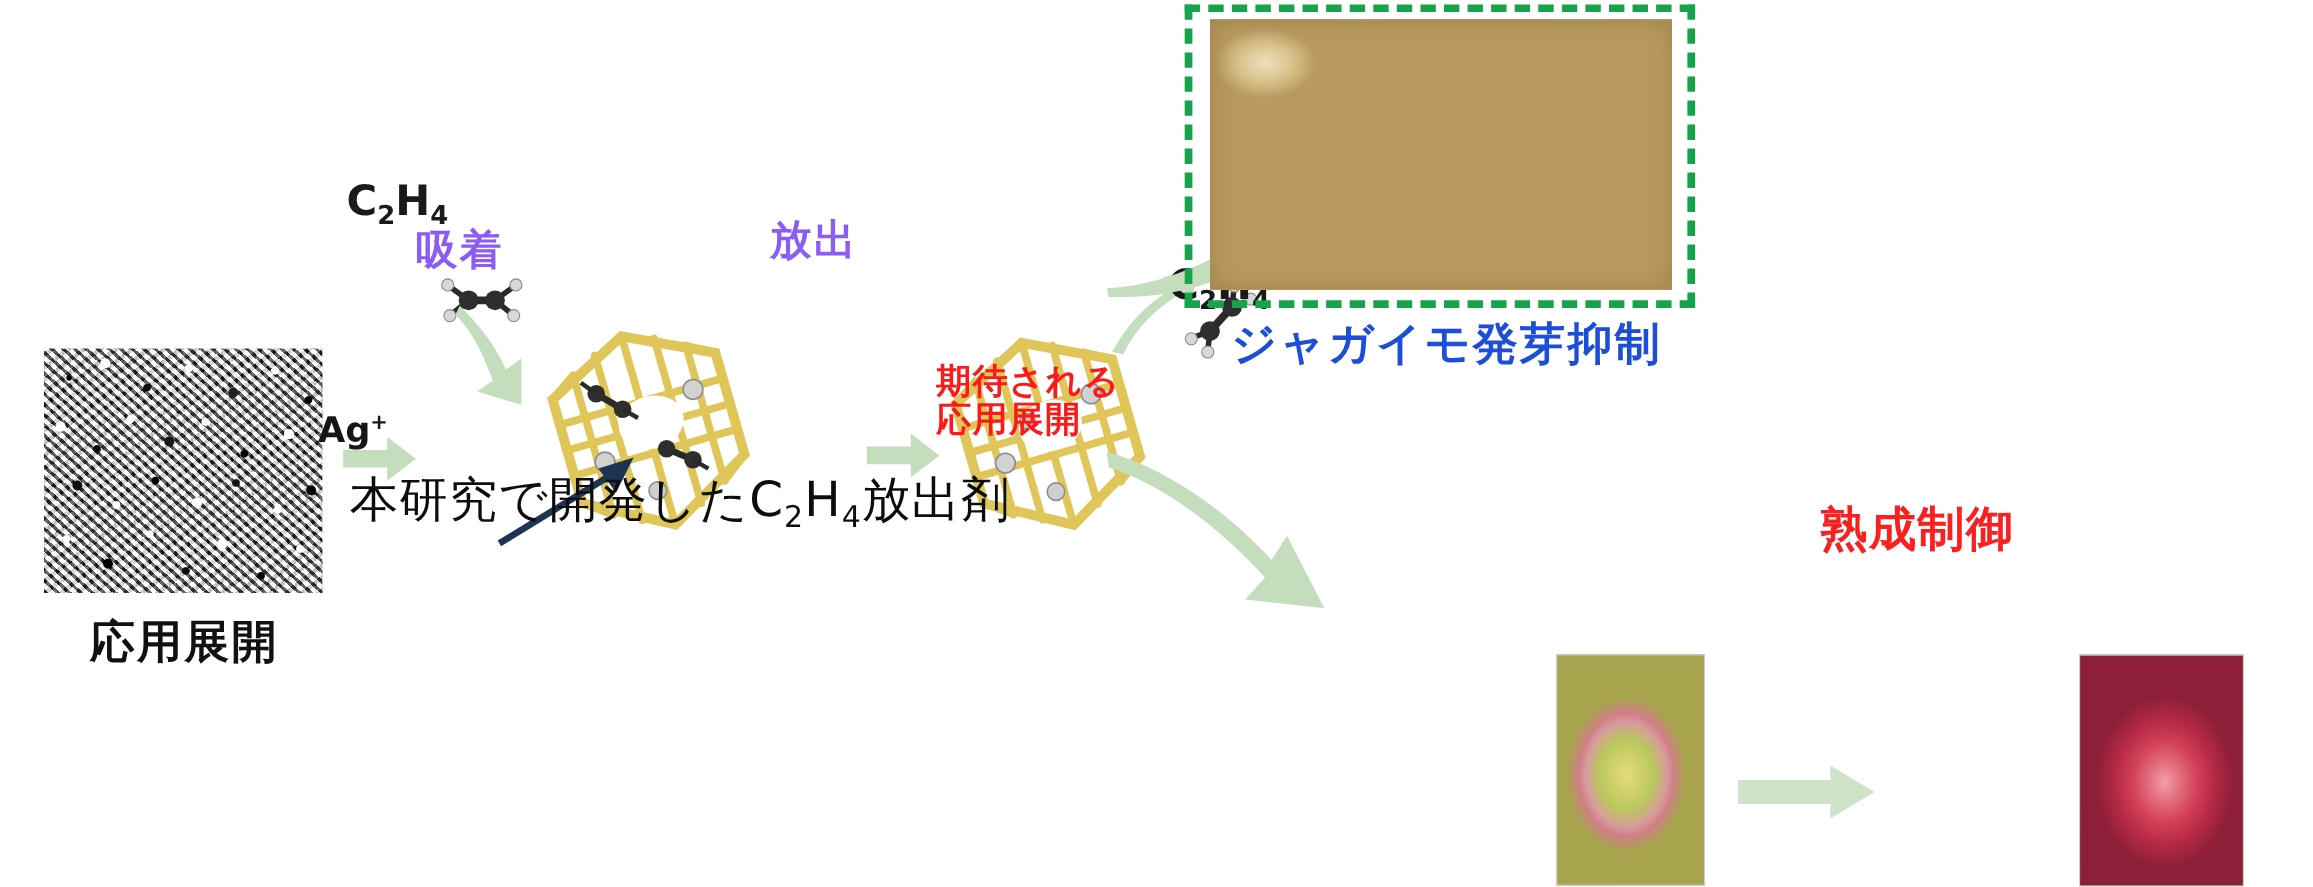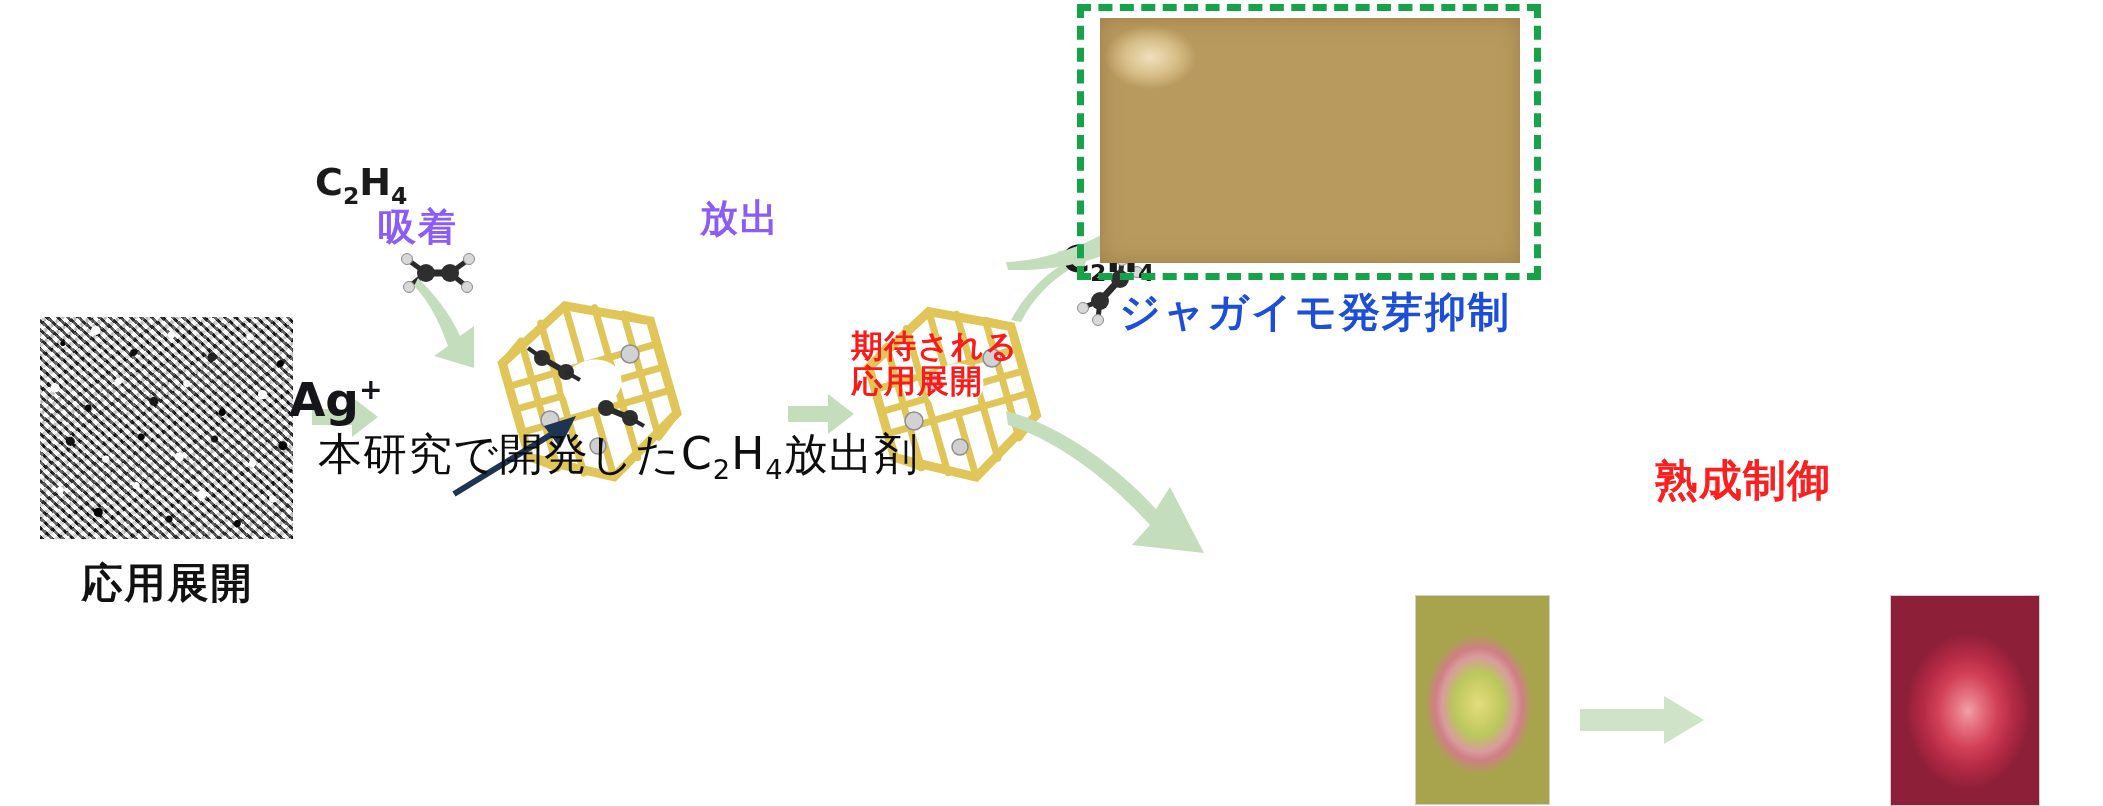--- a/index.html
+++ b/index.html
@@ -78,21 +78,21 @@
 
   .kanji-lbl {
     font-size: 38px; font-weight: 700; color: #8b5cf6;
     letter-spacing: 2px; white-space: nowrap; margin-top: 20px;
   }
   #label-adsorption { left: 378px; top: 182px; }
   #label-release    { left: 700px; top: 173px; }
 
   #label-ag {
     left: 289px; top: 372px;
-    font-size: 47px; font-weight: 600; color: #16161a;
+    font-size: 32px; font-weight: 600; color: #16161a;
     white-space: nowrap;
   }
   #label-ag sup { font-size: .6em; }
 
   #caption-center {
     left: 318px; top: 425px;
     font-size: 44px; font-weight: 400; color: #0d0d0d;
     letter-spacing: 1px; white-space: nowrap;
   }
   #caption-center sub { font-size: .62em; }

